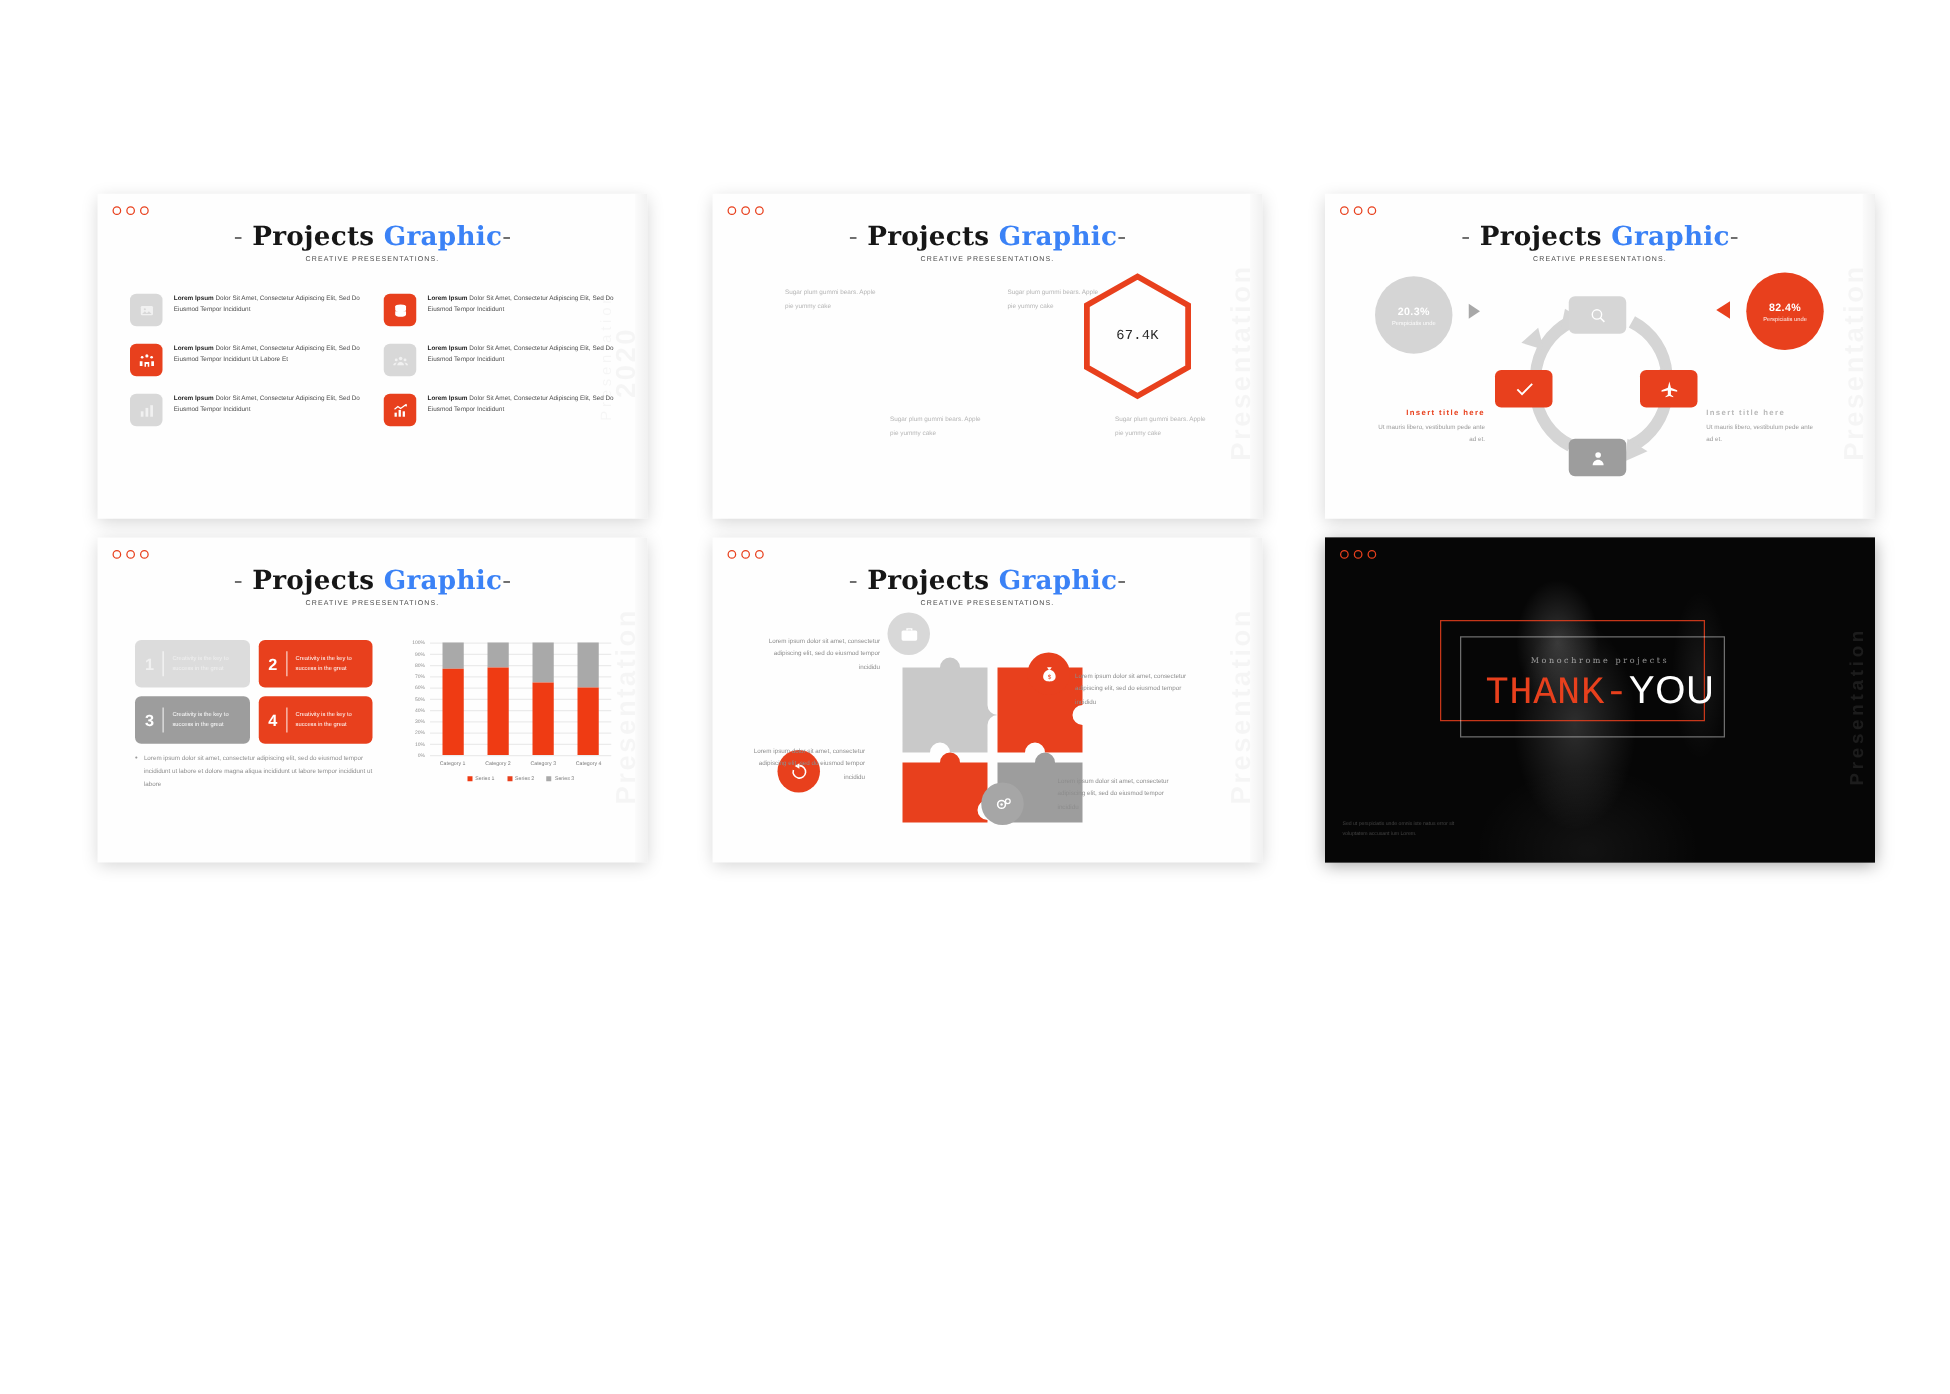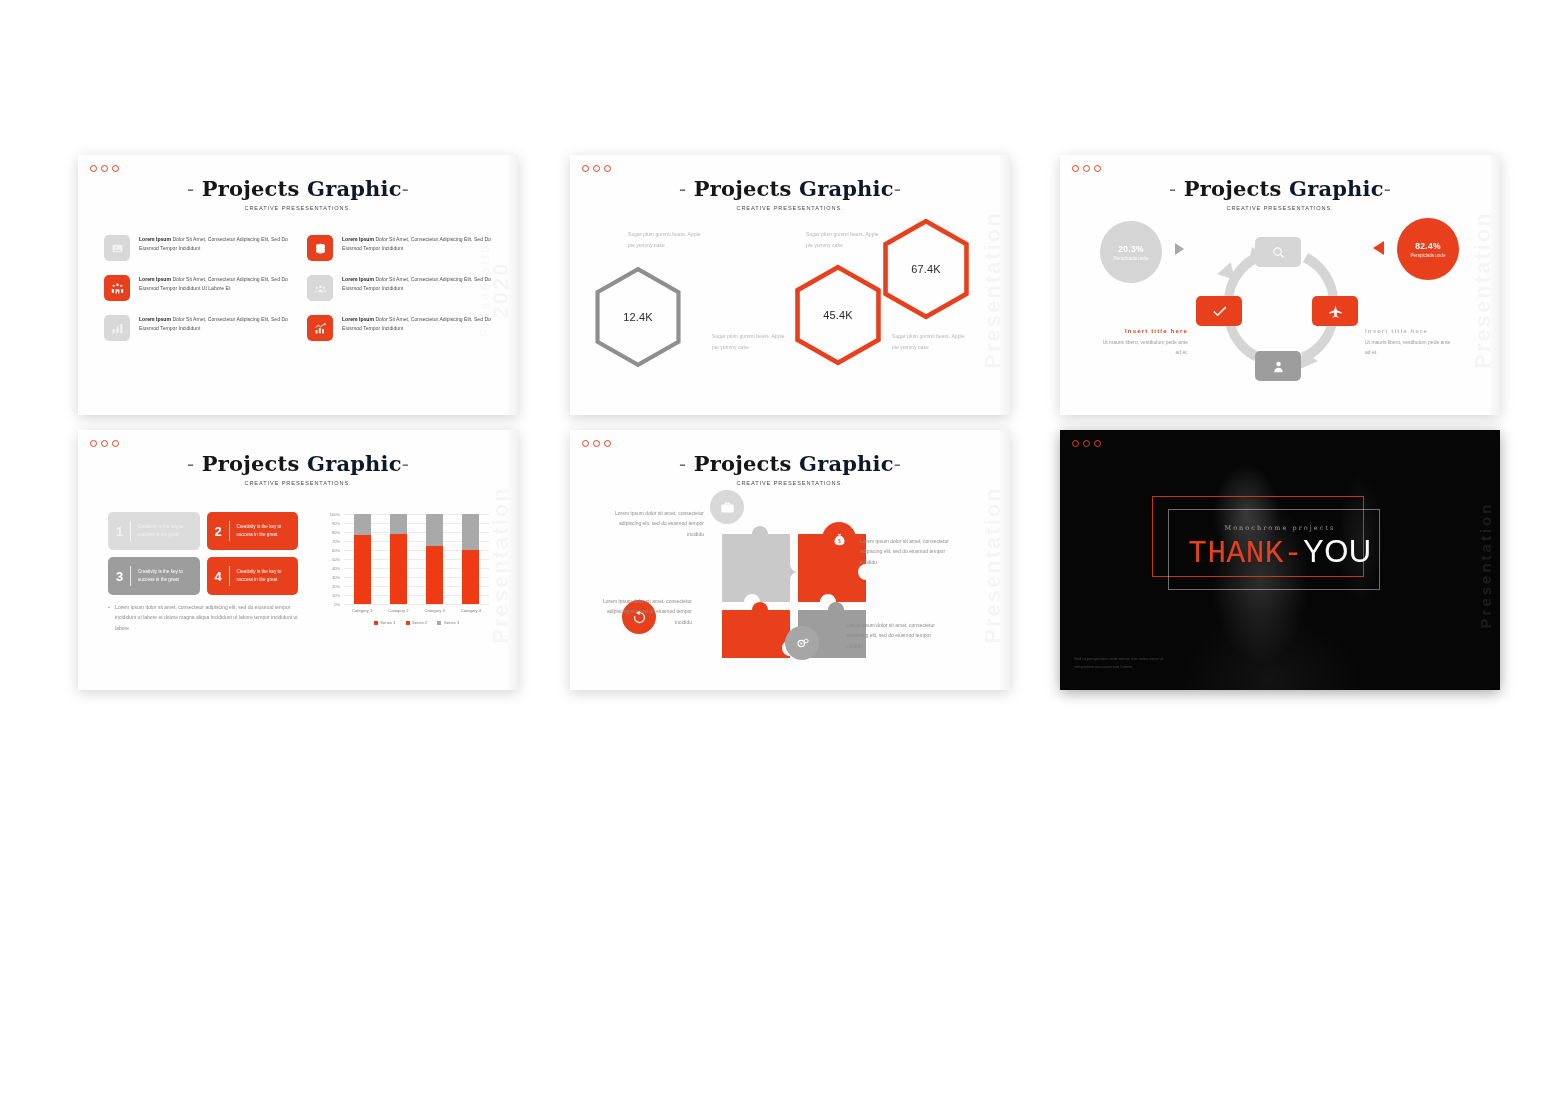--- a/index.html
+++ b/index.html
@@ -27,21 +27,21 @@
     border: 1.3px solid #e8401d;
   }
 
   
   .head { position: absolute; left: 0; right: 0; top: 22px; text-align: center; }
   .head h1 {
     font-family: "DejaVu Serif", "Liberation Serif", serif;
     font-size: 21px; font-weight: 700; letter-spacing: .2px; color: #161616;
     line-height: 1.1;
   }
-  .head h1 .g { color: #0f172a; margin-top: 12px; }
+  .head h1 .g { color: #3b82f6; margin-top: 12px; }
   .head h1 .dash { color: #6e6e6e; font-weight: 400; }
   .head .sub {
     margin-top: 4px; font-size: 5.6px; letter-spacing: .9px; color: #4a4a4a;
   }
 
   
   .wm {
     position: absolute; right: 4px; top: 52%;
     transform: translateY(-50%) rotate(180deg);
     writing-mode: vertical-rl;
@@ -329,33 +329,21 @@
       <h1>
         <span class="dash">-</span>
         <span>Projects</span>
         <span class="g">Graphic</span><span class="dash">-</span>
       </h1>
       <div class="sub">CREATIVE PRESESENTATIONS.</div>
     </div>
     <div class="wm">Presentation</div>
 
     <div class="hexwrap">
-      <div class="hex" style="left:22px; top:110px;">
-        <svg viewBox="0 0 100 112">
-            <polygon points="50,4 94,29 94,83 50,108 6,83 6,29" fill="none" stroke="#8f8f8f" stroke-width="4.5"></polygon>
-          </svg>
-        <div class="val">12.4K</div>
-      </div>
-      <div class="hex" style="left:222px; top:108px;">
-        <svg viewBox="0 0 100 112">
-            <polygon points="50,4 94,29 94,83 50,108 6,83 6,29" fill="none" stroke="#e8401d" stroke-width="5"></polygon>
-          </svg>
-        <div class="val">45.4K</div>
-      </div>
-      <div class="hex" style="left:310px; top:62px;">
+      <div class="hex" style="left:294px; top:62px;font-family:Liberation Mono, monospace;">
         <svg viewBox="0 0 100 112">
             <polygon points="50,4 94,29 94,83 50,108 6,83 6,29" fill="none" stroke="#e8401d" stroke-width="5"></polygon>
           </svg>
         <div class="val">67.4K</div>
       </div>
 
       <div class="hexcap" style="left:58px;  top:74px;">Sugar plum gummi bears. Apple pie yummy cake</div>
       <div class="hexcap" style="left:142px; top:176px;">Sugar plum gummi bears. Apple pie yummy cake</div>
       <div class="hexcap" style="left:236px; top:74px;">Sugar plum gummi bears. Apple pie yummy cake</div>
       <div class="hexcap" style="left:322px; top:176px;">Sugar plum gummi bears. Apple pie yummy cake</div>

